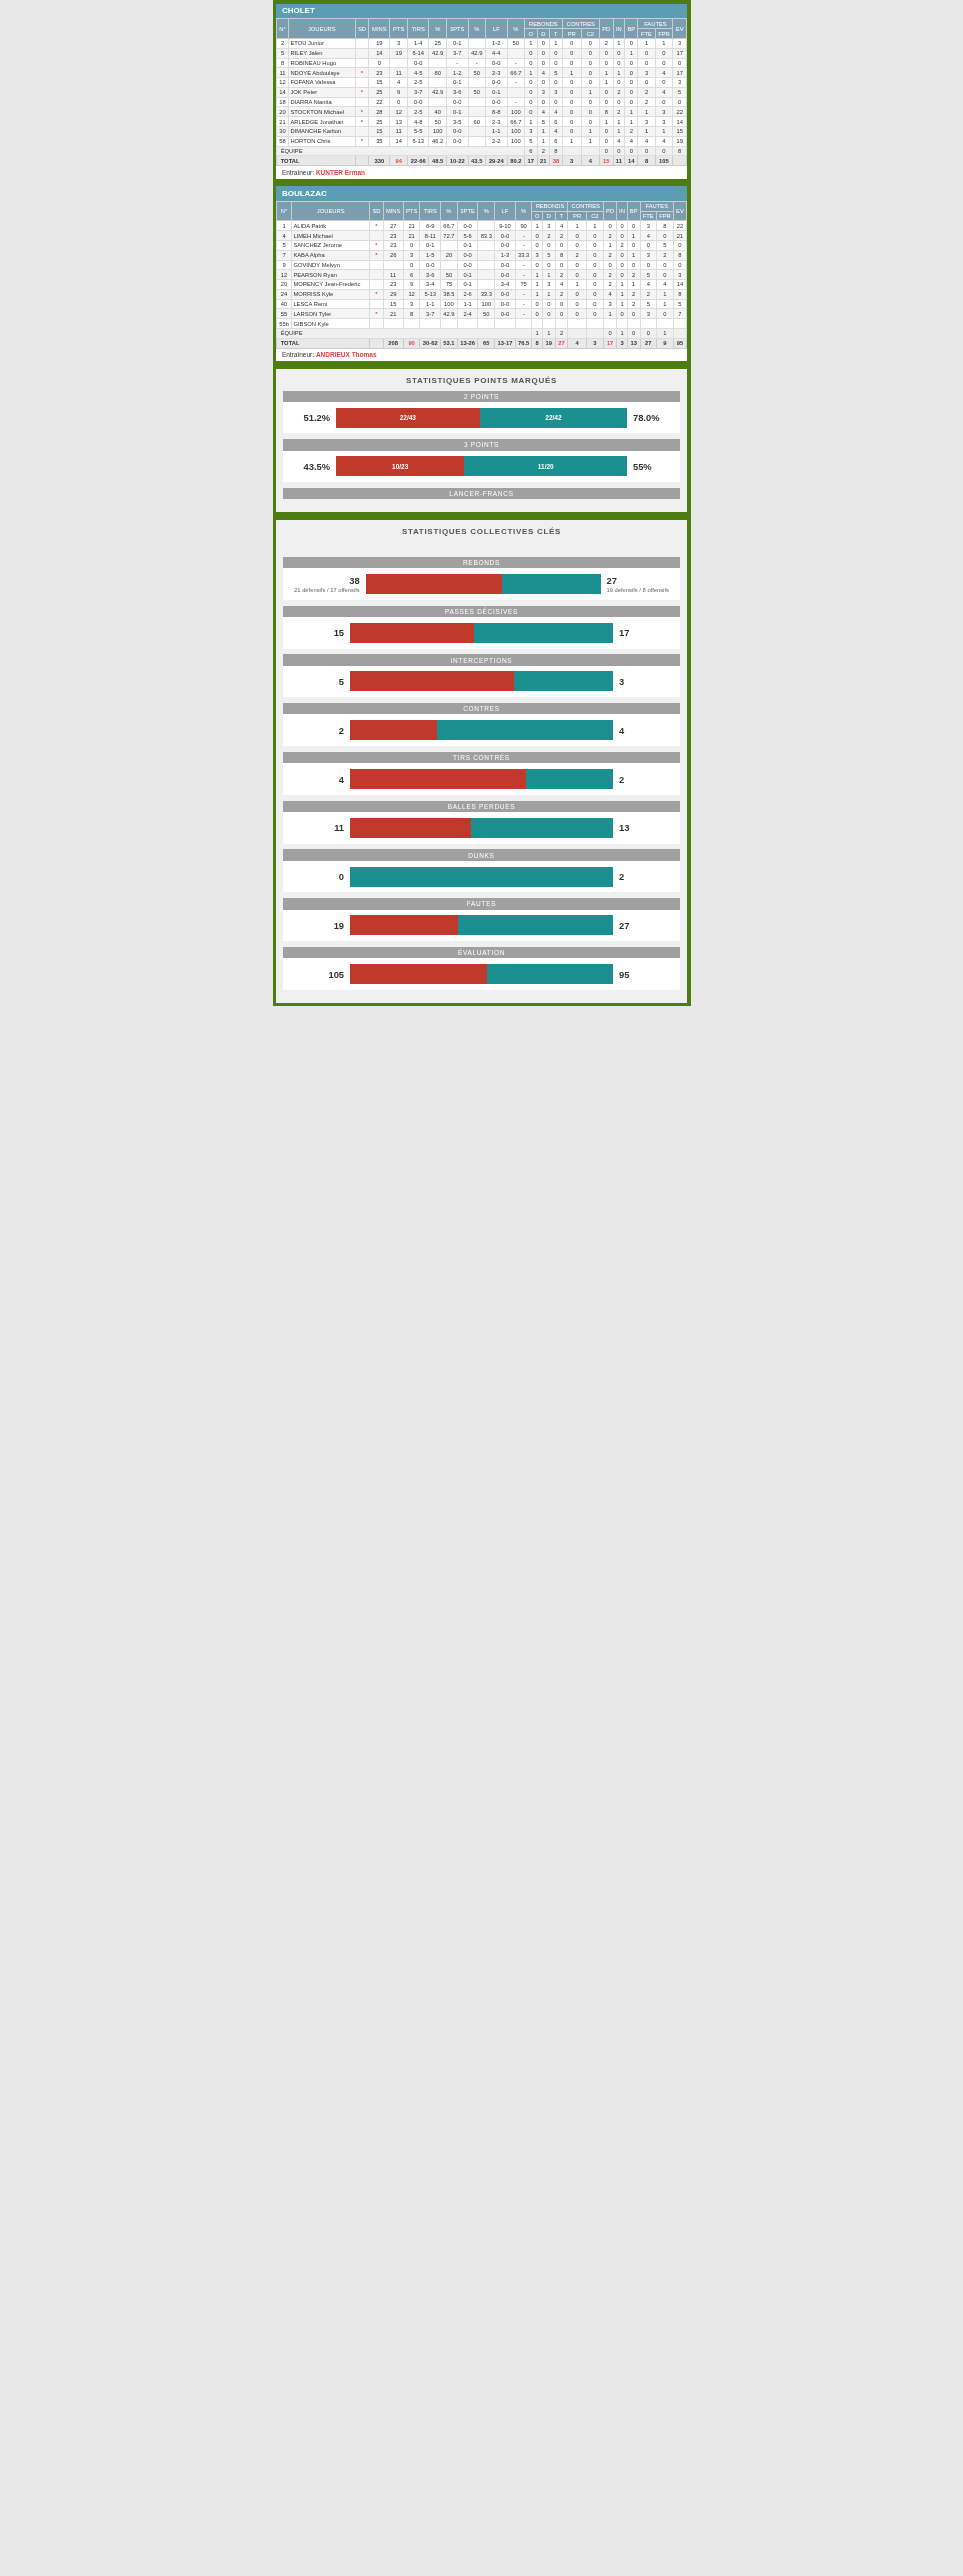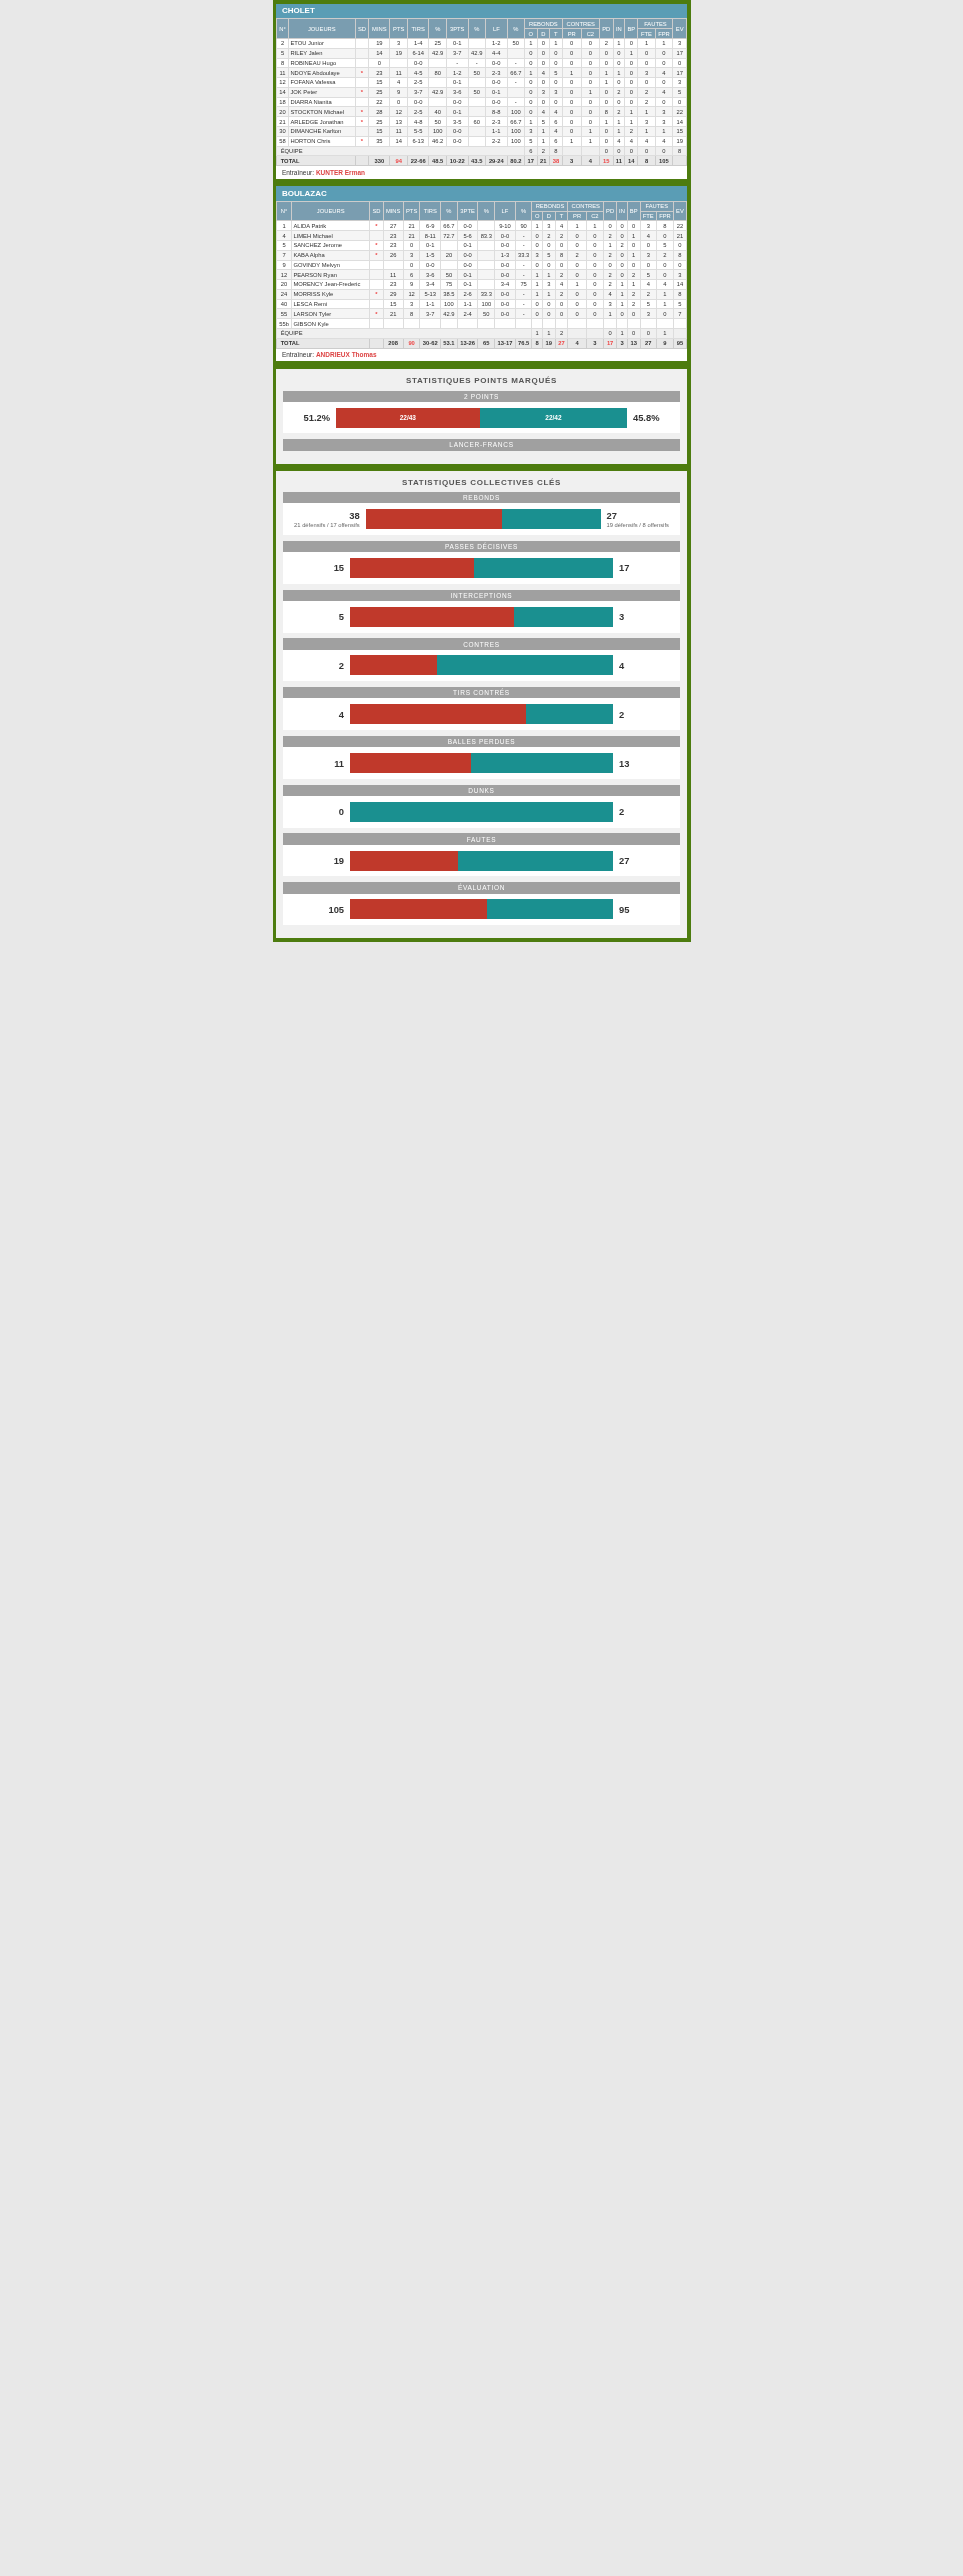--- a/index.html
+++ b/index.html
@@ -41,21 +41,21 @@
     
     .bar-row { background: #fff; padding: 5.8px 10.8px; display: flex; align-items: center; gap: 5.8px; }
     .bar-label-left { font-size: 9.4px; font-weight: bold; color: #333; min-width: 36px; text-align: right; }
     .bar-label-right { font-size: 9.4px; font-weight: bold; color: #333; min-width: 36px; text-align: left; }
     .bar-container { flex: 1; display: flex; height: 20px; }
     .bar-left { background: #c0392b; display: flex; align-items: center; justify-content: center; color: #fff; font-size: 6.5px; font-weight: bold; }
     .bar-right { background: #1a9090; display: flex; align-items: center; justify-content: center; color: #fff; font-size: 6.5px; font-weight: bold; }
     
     
     .coll-section { background: #f0f0f0; padding: 7.2px; }
-    .coll-title { text-align: center; font-size: 8px; font-weight: bold; color: #555; margin-bottom: 5px; text-transform: uppercase; letter-spacing: 0.7px; }
+    .coll-title { text-align: center; font-size: 8px; font-weight: bold; color: #555; margin-bottom: 21px; text-transform: uppercase; letter-spacing: 0.7px; }
     
     .coll-group { margin-bottom: 5.8px; }
     .coll-group-header { background: #a0a0a0; color: #fff; text-align: center; font-size: 6.5px; padding: 2.2px; text-transform: uppercase; letter-spacing: 0.7px; }
     .coll-bar-row { background: #fff; padding: 5.8px 10.8px; display: flex; align-items: center; gap: 5.8px; }
     .coll-bar-label-left { font-size: 9.4px; font-weight: bold; color: #333; min-width: 43px; text-align: right; }
     .coll-bar-label-right { font-size: 9.4px; font-weight: bold; color: #333; min-width: 43px; text-align: left; }
     .coll-bar-label-sub { font-size: 5.8px; color: #666; text-align: center; margin-top: 1.4px; }
     .coll-bar-container { flex: 1; display: flex; height: 20px; }
     .coll-bar-left { background: #c0392b; display: flex; align-items: center; justify-content: center; color: #fff; font-size: 6.5px; font-weight: bold; }
     .coll-bar-right { background: #1a9090; display: flex; align-items: center; justify-content: center; color: #fff; font-size: 6.5px; font-weight: bold; }
@@ -757,24 +757,35 @@
     <div class="stats-title">STATISTIQUES POINTS MARQUÉS</div>
 
     <div class="stat-group">
       <div class="stat-group-header">2 POINTS</div>
       <div class="bar-row">
         <span class="bar-label-left">51.2%</span>
         <div class="bar-container">
           <div class="bar-left" id="two-bar-left" style="width: 49.4208%;">22/43</div>
           <div class="bar-right" id="two-bar-right" style="width: 50.5792%;">22/42</div>
         </div>
-        <span class="bar-label-right">45.8%</span>
-      </div>
-    </div>
-
+        <span class="bar-label-right">78.0%</span>
+      </div>
+    </div>
+
+    <div class="stat-group">
+      <div class="stat-group-header">3 POINTS</div>
+      <div class="bar-row">
+        <span class="bar-label-left">43.5%</span>
+        <div class="bar-container">
+          <div class="bar-left" id="three-bar-left" style="width: 44.1624%;">10/23</div>
+          <div class="bar-right" id="three-bar-right" style="width: 55.8376%;">11/20</div>
+        </div>
+        <span class="bar-label-right">55%</span>
+      </div>
+    </div>
 
     <div class="stat-group">
       <div class="stat-group-header">LANCER-FRANCS</div>
     </div>
   </div>
 
   <div class="coll-section">
     <div class="coll-title">STATISTIQUES COLLECTIVES CLÉS</div>
 
     <div class="coll-group">

